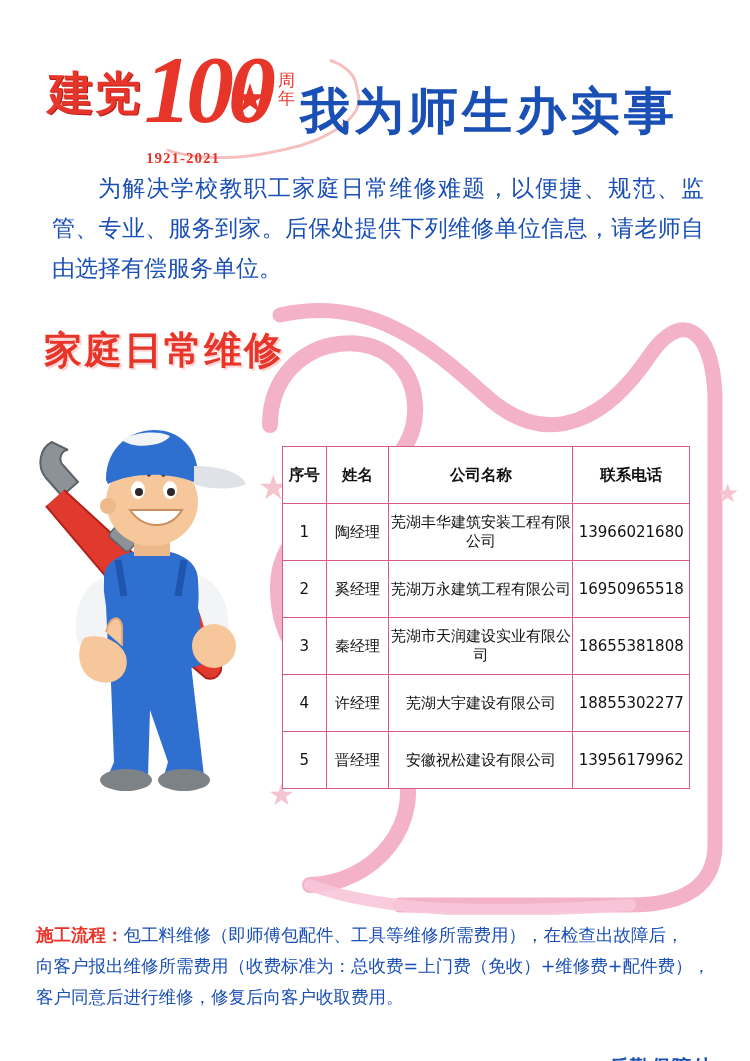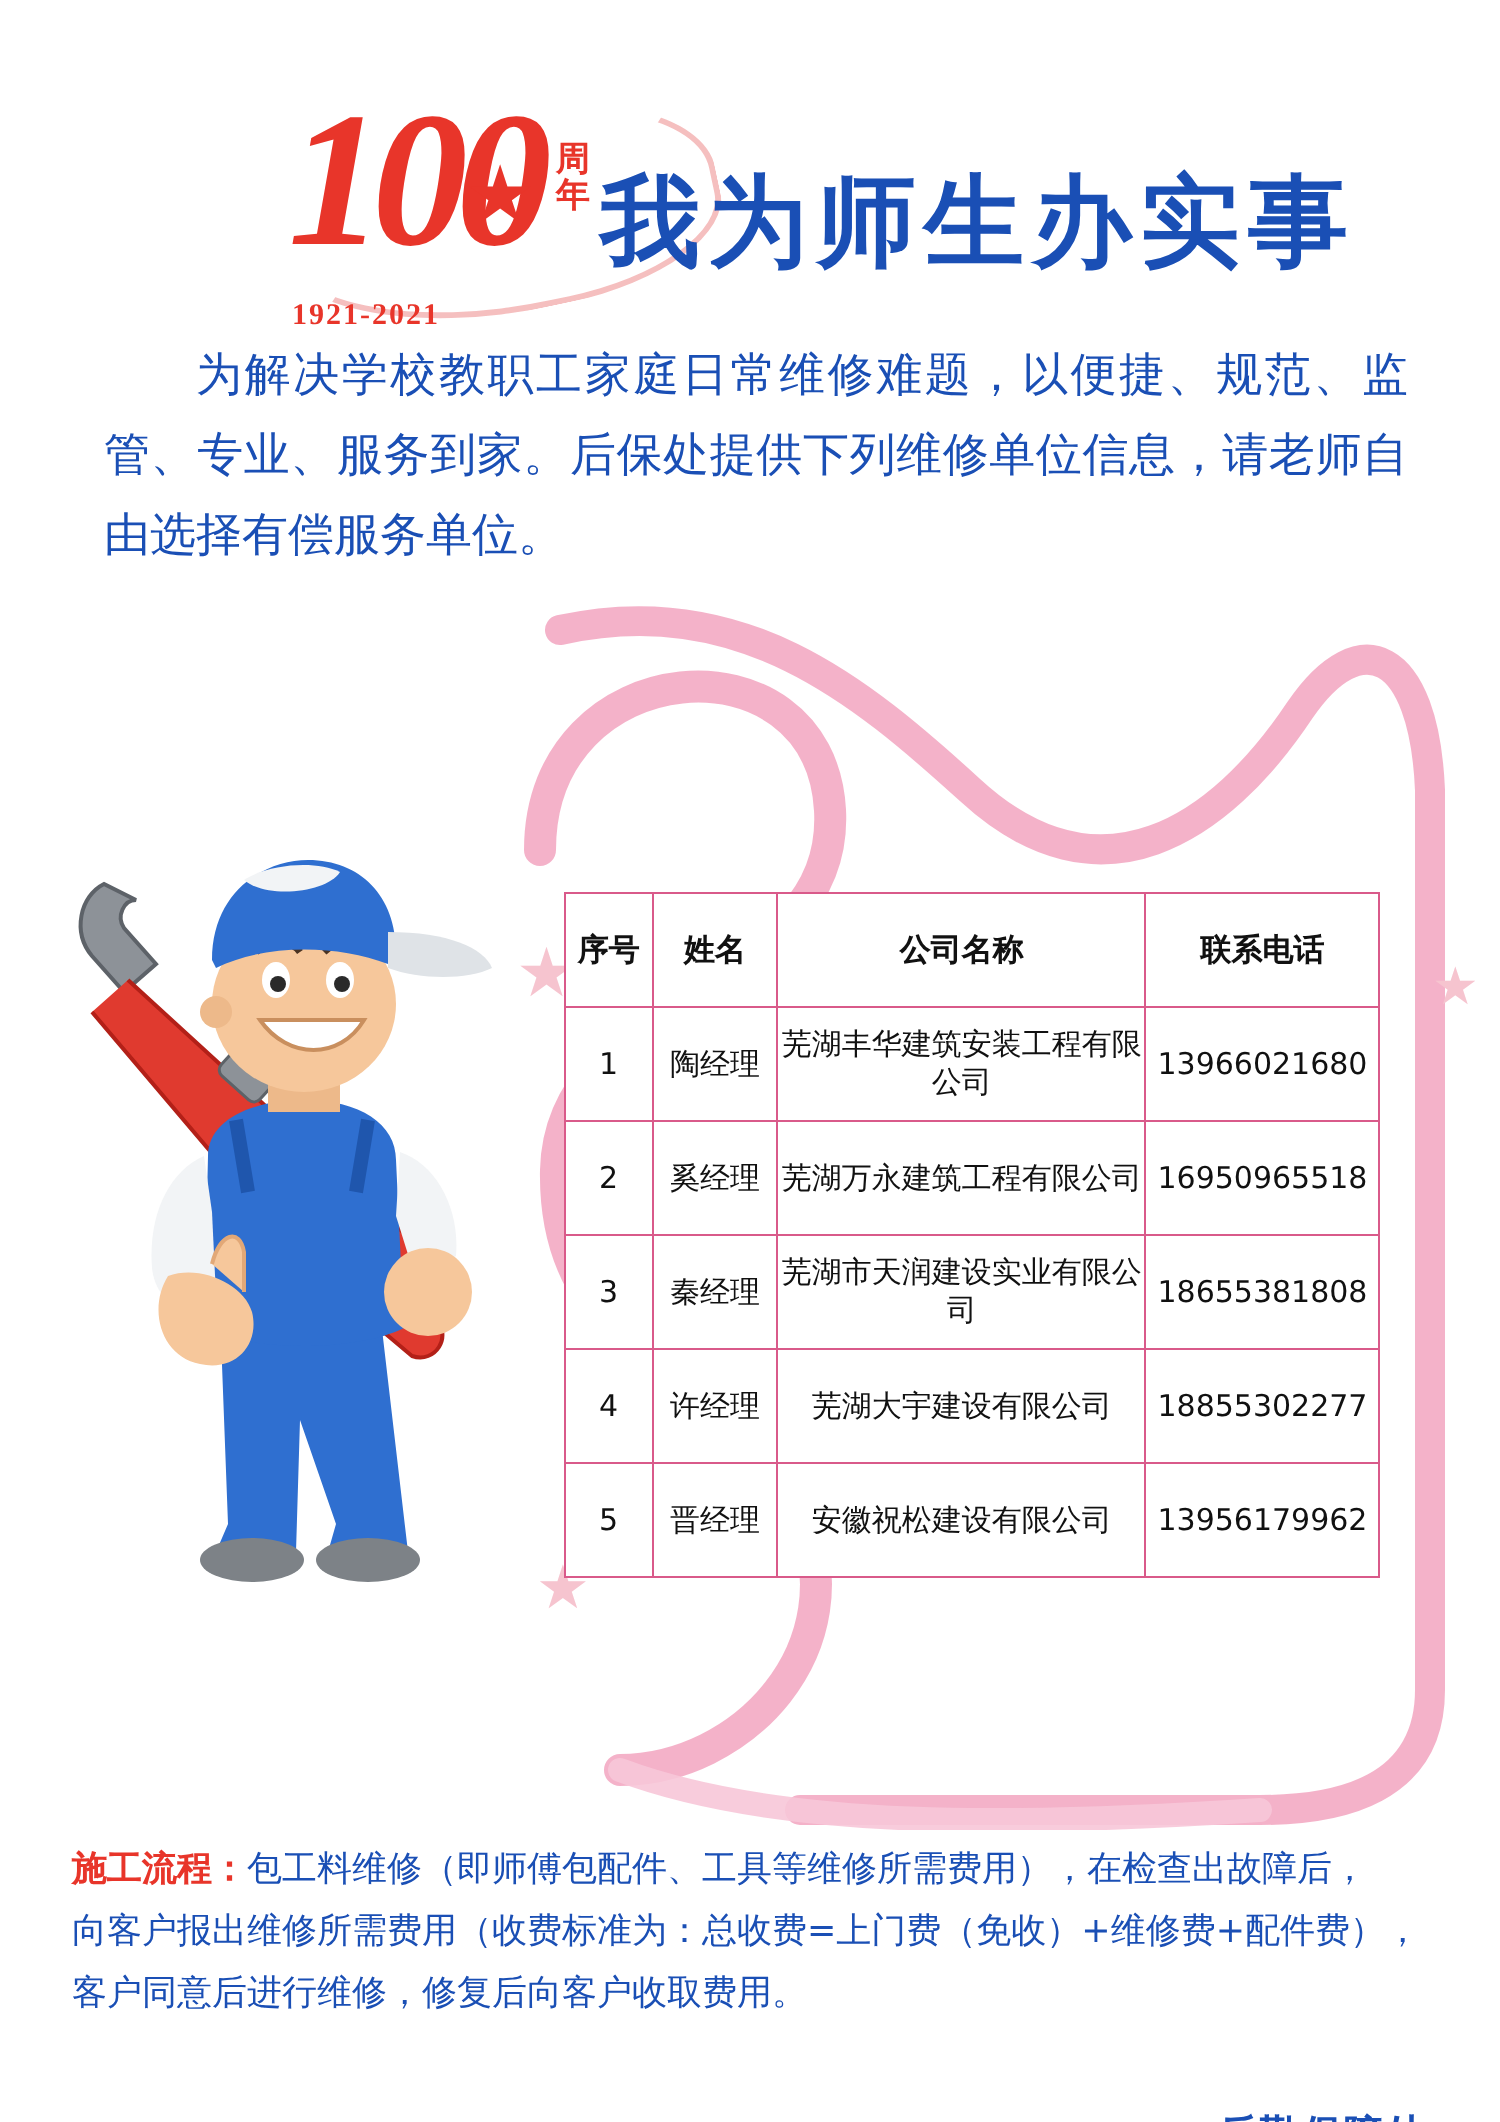--- a/index.html
+++ b/index.html
@@ -73,21 +73,21 @@
   }
   .logo-star .starglyph {
     color: #e8352a;
   }
   .logo-years {
     position: absolute;
     left: 230px;
     top: 30px;
     font-size: 17px;
     color: #e8352a;
-    font-weight: bold;
+    font-weight: normal;
     line-height: 1.05;
     width: 22px;
     font-family: "DejaVu Sans", sans-serif;
   }
   .logo-dates {
     position: absolute;
     left: 98px;
     top: 88px;
     font-size: 15px;
     color: #e8352a;
@@ -242,29 +242,31 @@
     <path d="M60,600 C140,630 260,628 380,620" fill="none" stroke="#f7c6d8" stroke-width="12" stroke-linecap="round" opacity="0.9"></path>
   </svg>
   <div class="ribbon-star rs1">★</div>
   <div class="ribbon-star rs2">★</div>
   <div class="ribbon-star rs3">★</div>
 
   <div class="header">
     <div class="logo-block">
       <div class="logo-swoosh"></div>
       <div class="logo-100">100</div>
+      <div class="logo-jiandang">建党</div>
       <div class="logo-star"><span class="starglyph">★</span></div>
       <div class="logo-years">周年</div>
       <div class="logo-dates">1921-2021</div>
     </div>
     <div class="header-title">我为师生办实事</div>
   </div>
 
   <div class="intro">为解决学校教职工家庭日常维修难题，以便捷、规范、监管、专业、服务到家。后保处提供下列维修单位信息，请老师自由选择有偿服务单位。</div>
 
+  <div class="section-title">家庭日常维修</div>
 
   <svg class="worker" viewBox="0 0 270 385" xmlns="http://www.w3.org/2000/svg">
 
     <g>
       <path d="M34,32 C22,38 18,56 28,68 L44,86 L60,72 L44,54 C40,48 44,40 50,40 Z" fill="#8d9298" stroke="#5d6268" stroke-width="2"></path>
       <path d="M46,80 L190,212 C198,220 196,232 188,238 L178,246 C170,252 158,250 152,242 L28,96" fill="#e03a2f" stroke="#b32018" stroke-width="2"></path>
       <path d="M150,236 C142,228 150,214 162,216 L200,250 C208,258 200,272 188,268 Z" fill="#e03a2f" stroke="#b32018" stroke-width="2"></path>
       <rect x="92" y="120" width="26" height="16" rx="4" transform="rotate(42 105 128)" fill="#8d9298" stroke="#5d6268" stroke-width="1.5"></rect>
     </g>
 

